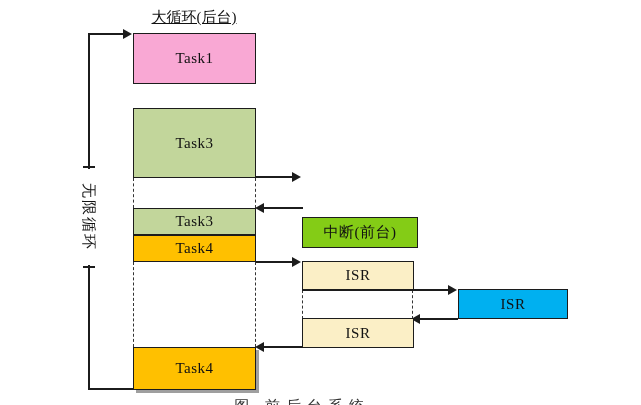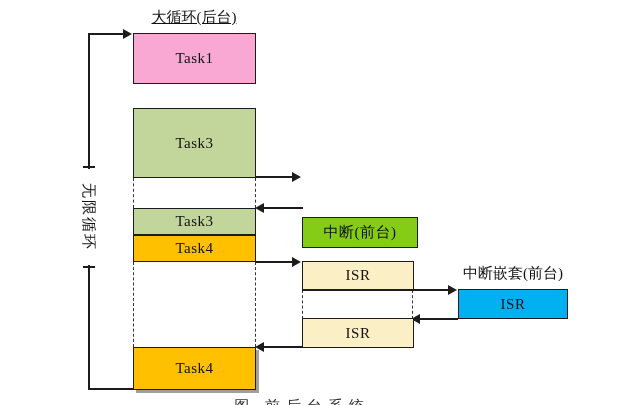--- a/index.html
+++ b/index.html
@@ -115,21 +115,20 @@
   <div class="arrowhead-r" style="left:292px;top:257px;"></div>
   <div class="block" style="left: 302px; top: 261px; width: 112px; height: 29px; background: rgb(251, 239, 198);">
     <span>ISR</span>
   </div>
 
   <div class="dash-v" style="left:302px;top:290px;height:29px;"></div>
   <div class="dash-v" style="left:412px;top:290px;height:29px;"></div>
 
   <div class="abs line" style="left:302px;top:289px;width:148px;height:1.5px;"></div>
   <div class="arrowhead-r" style="left:448px;top:285px;"></div>
-  <div class="title" style="left:443px;top:264px;width:140px;">中断嵌套(前台)</div>
   <div class="block" style="left: 458px; top: 289px; width: 110px; height: 30px; background: rgb(0, 176, 240);">
     <span>ISR</span>
   </div>
   <div class="abs line" style="left:419px;top:318px;width:39px;height:1.5px;"></div>
   <div class="arrowhead-l" style="left:411px;top:314px;"></div>
 
   <div class="block" style="left: 302px; top: 318px; width: 112px; height: 30px; background: rgb(251, 239, 198);">
     <span>ISR</span>
   </div>
   <div class="abs line" style="left:263px;top:346px;width:40px;height:1.5px;"></div>

